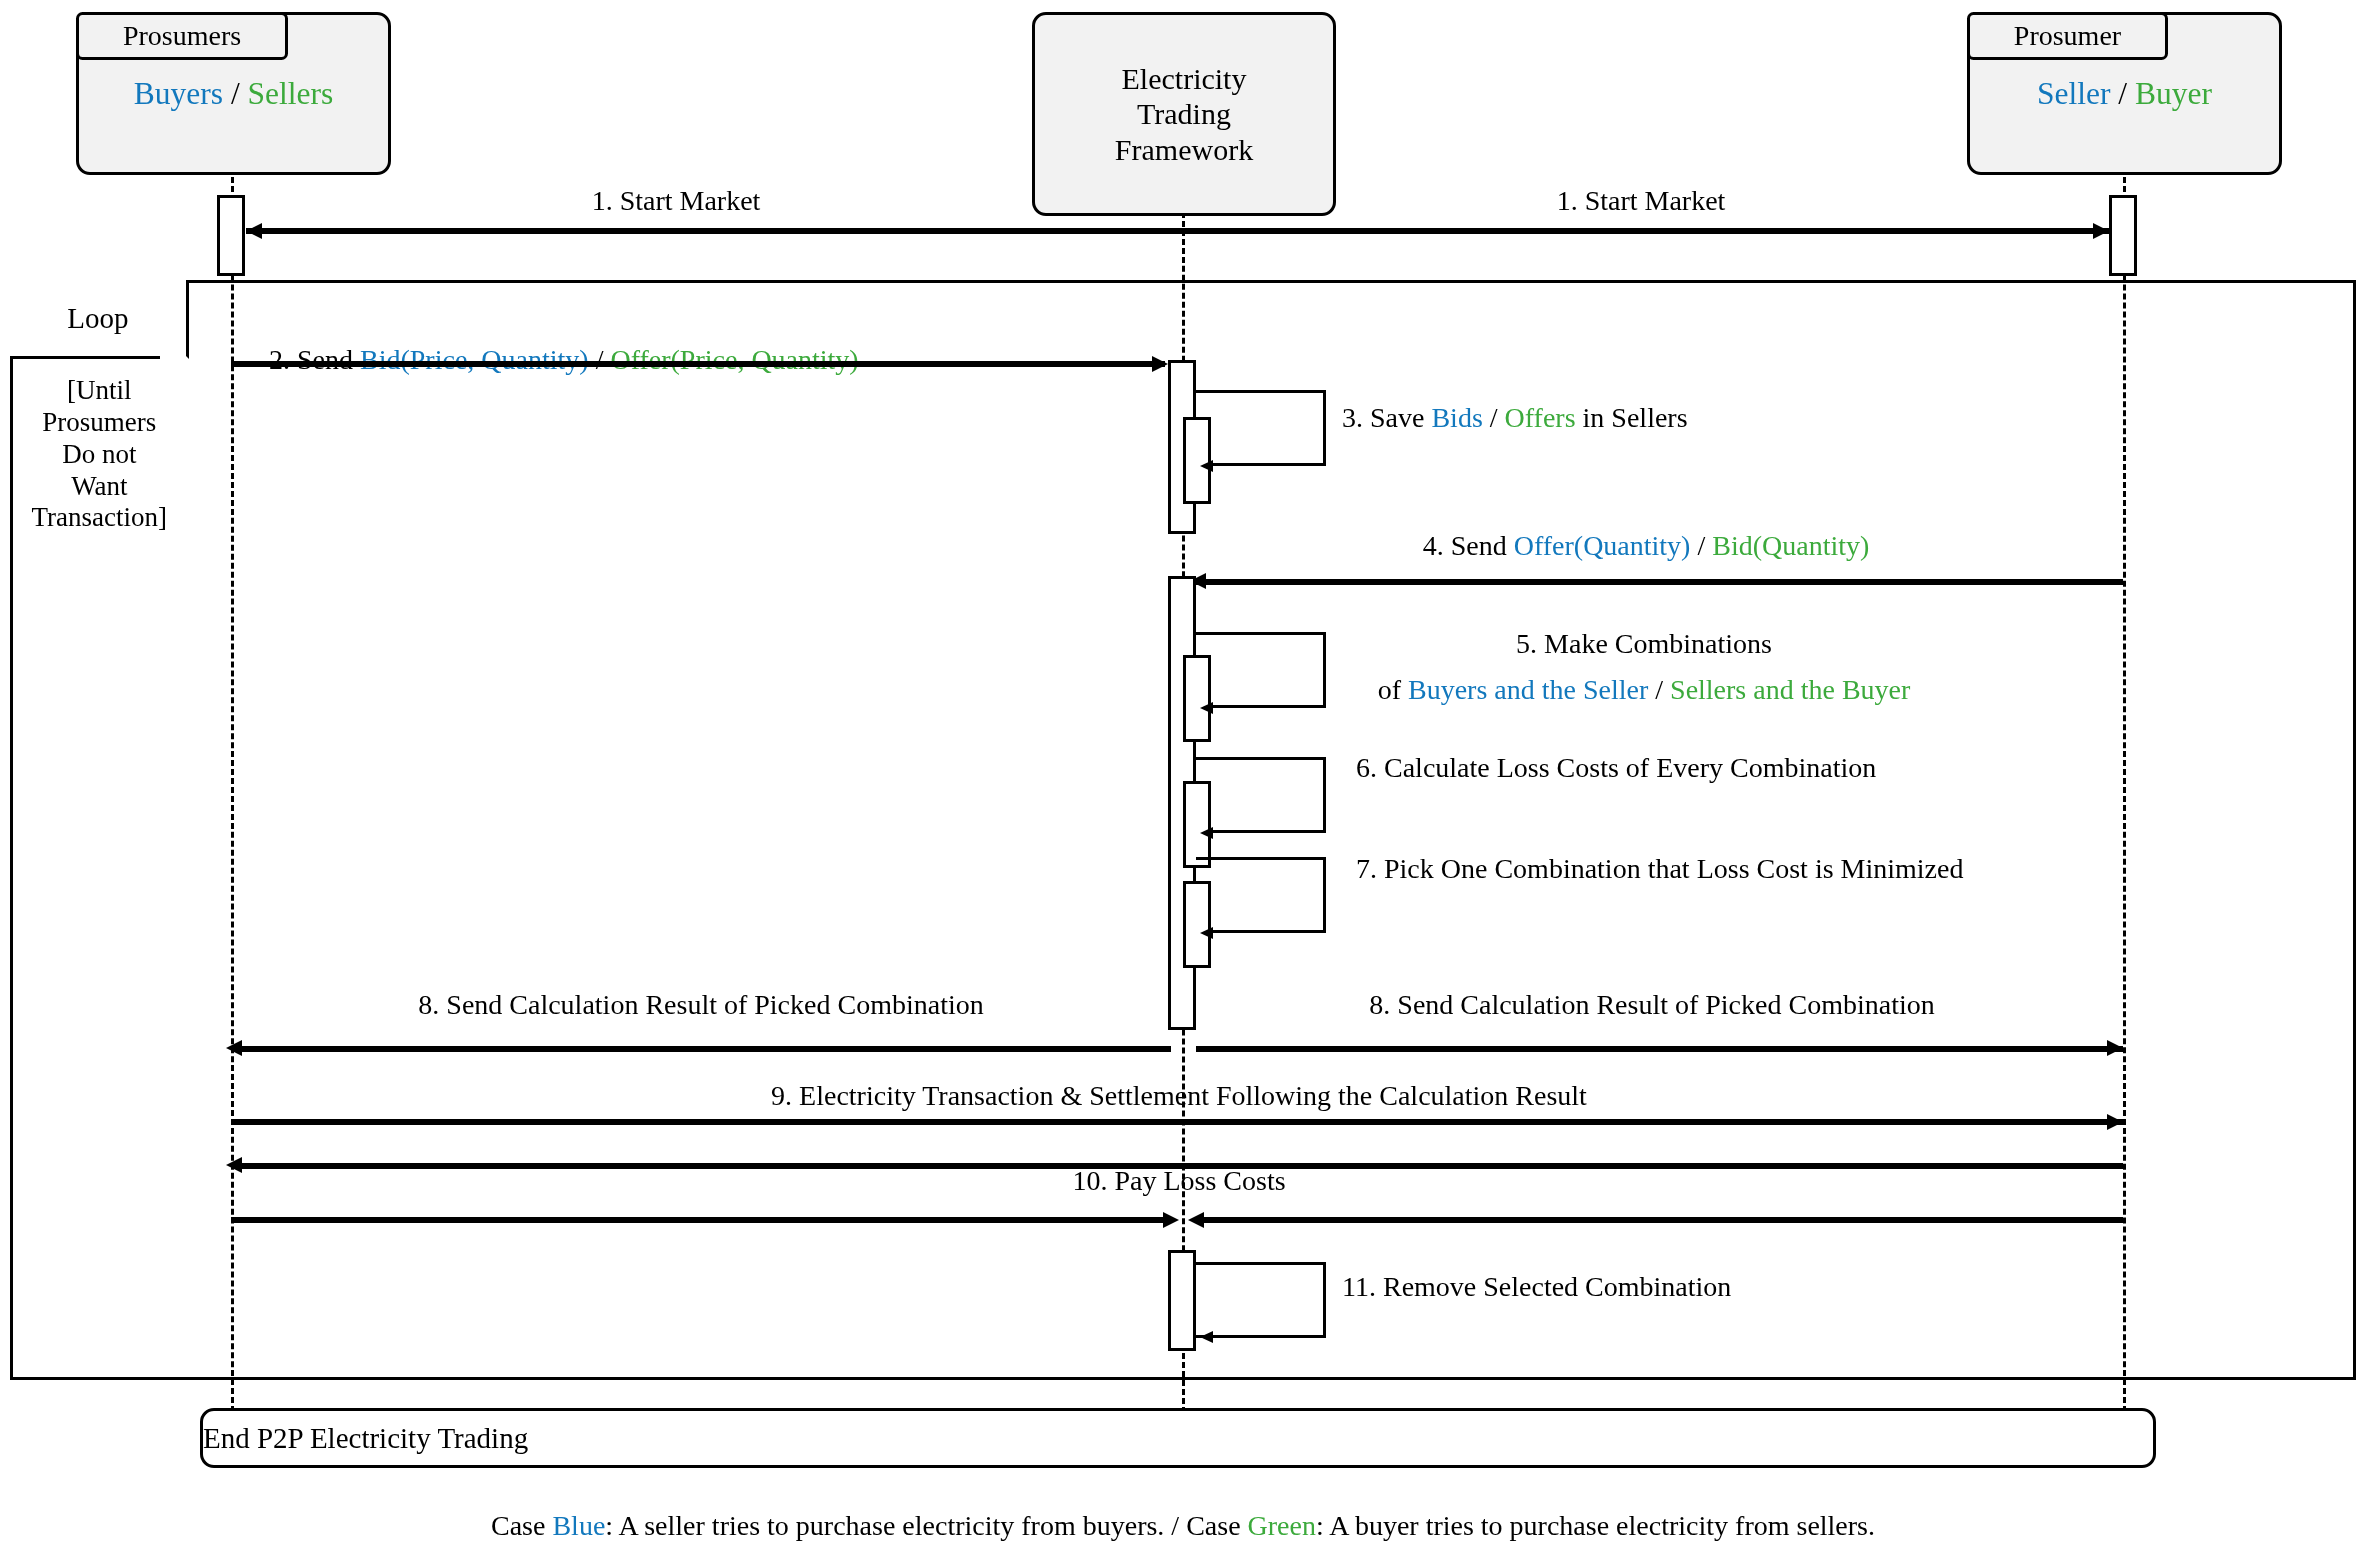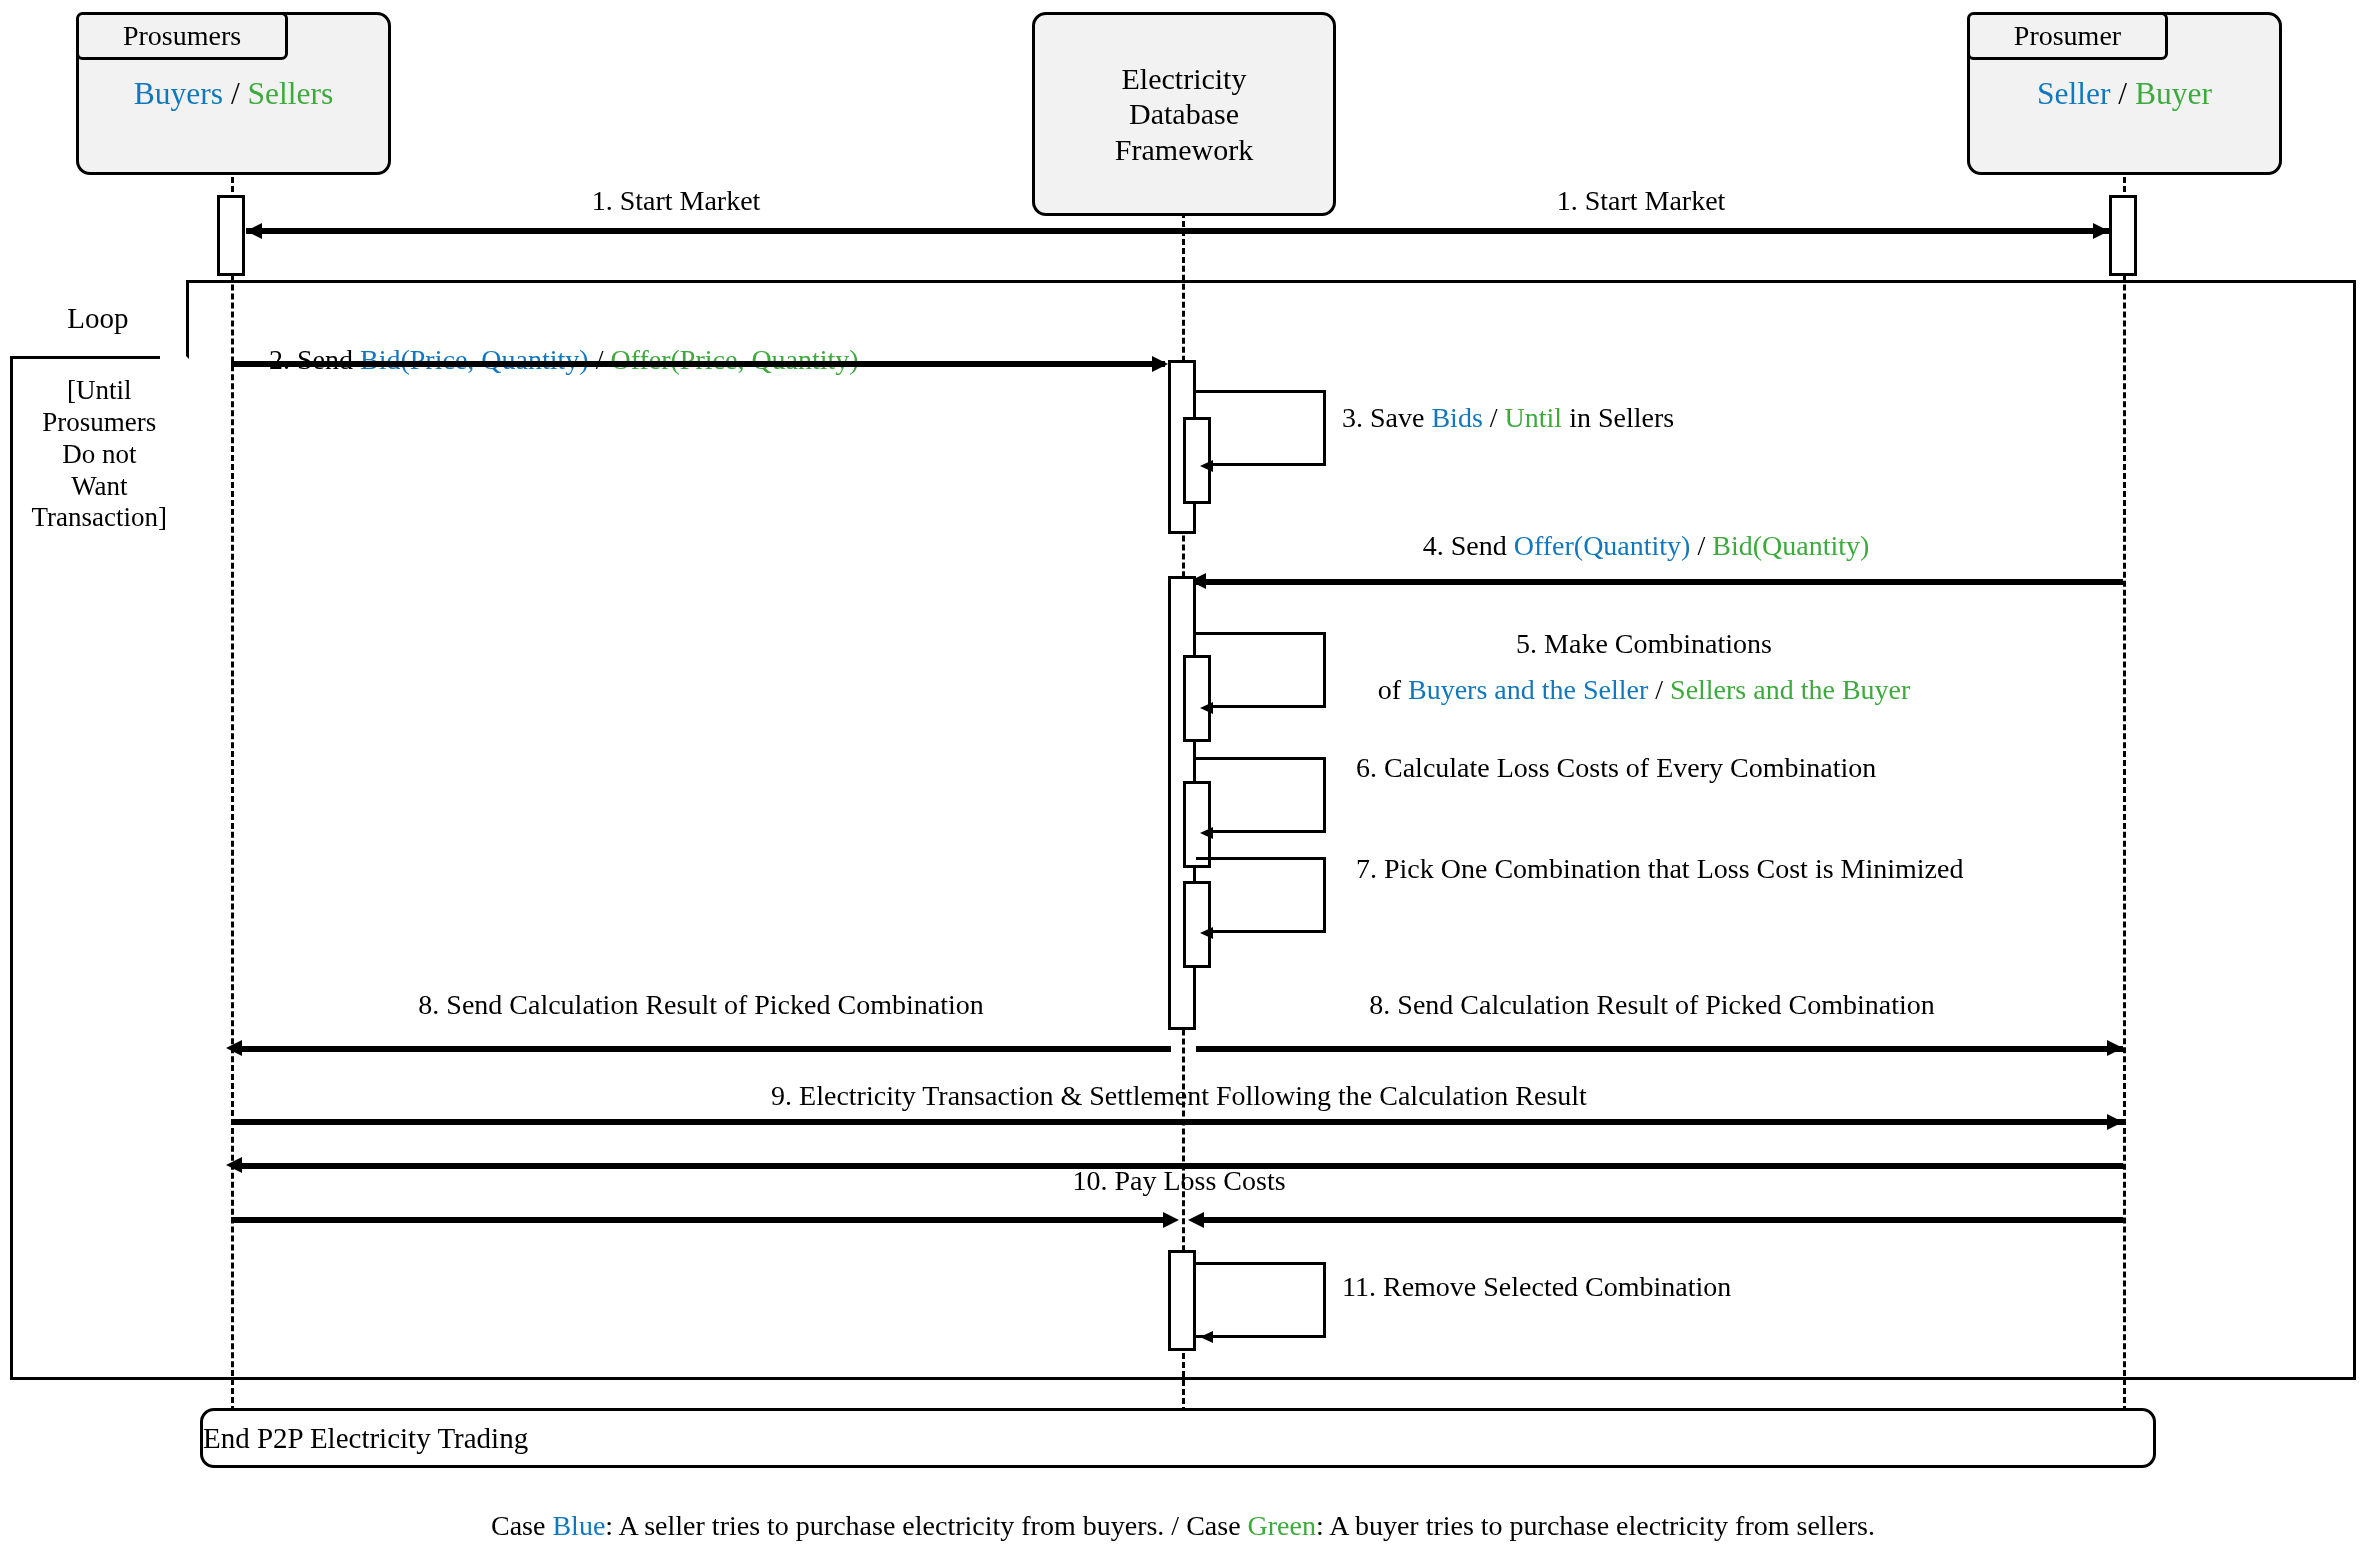--- a/index.html
+++ b/index.html
@@ -58,21 +58,21 @@
       <span class="green">Sellers</span>
     </span>
   </div>
   <div class="actor-tab" style="left:76px;top:12px;width:212px;height:48px;font-size:28px;">
     <span>Prosumers</span>
   </div>
 
   <div class="actor-box" style="left:1032px;top:12px;width:304px;height:204px;">
     <span style="font-size:30px;">
       <span>Electricity</span><br>
-      <span>Database</span><br>
+      <span>Trading</span><br>
       <span>Framework</span>
     </span>
   </div>
 
   <div class="actor-box" style="left:1967px;top:12px;width:315px;height:163px;">
     <span style="font-size:31.5px;">
       <span class="blue">Seller</span>
       <span>/</span>
       <span class="green">Buyer</span>
     </span>
@@ -108,21 +108,21 @@
   </div>
   <div class="hline" style="left:231px;top:361px;width:934px;height:6px;"></div>
   <div class="arrowhead ah-right" style="left:1152px;top:356px;"></div>
 
   <div class="actbar" style="left:1168px;top:360px;width:28px;height:174px;"></div>
 
   <div class="selfbox" style="left:1196px;top:390px;width:130px;height:76px;"></div>
   <div class="actbar" style="left:1183px;top:417px;width:28px;height:87px;"></div>
   <div class="arrowhead ah-left-s" style="left:1200px;top:460px;"></div>
   <div class="msglabel" style="left:1342px;top:402px;">
-    <span>3. Save </span><span class="blue">Bids</span><span> / </span><span class="green">Until</span><span> in Sellers</span>
+    <span>3. Save </span><span class="blue">Bids</span><span> / </span><span class="green">Offers</span><span> in Sellers</span>
   </div>
 
   <div class="msglabel ctr" style="left:1646px;top:530px;">
     <span>4. Send </span><span class="blue">Offer(Quantity)</span><span> / </span><span class="green">Bid(Quantity)</span>
   </div>
   <div class="hline" style="left:1196px;top:579px;width:927px;height:6px;"></div>
   <div class="arrowhead ah-left" style="left:1190px;top:573px;"></div>
 
   <div class="actbar" style="left:1168px;top:576px;width:28px;height:454px;"></div>
 

